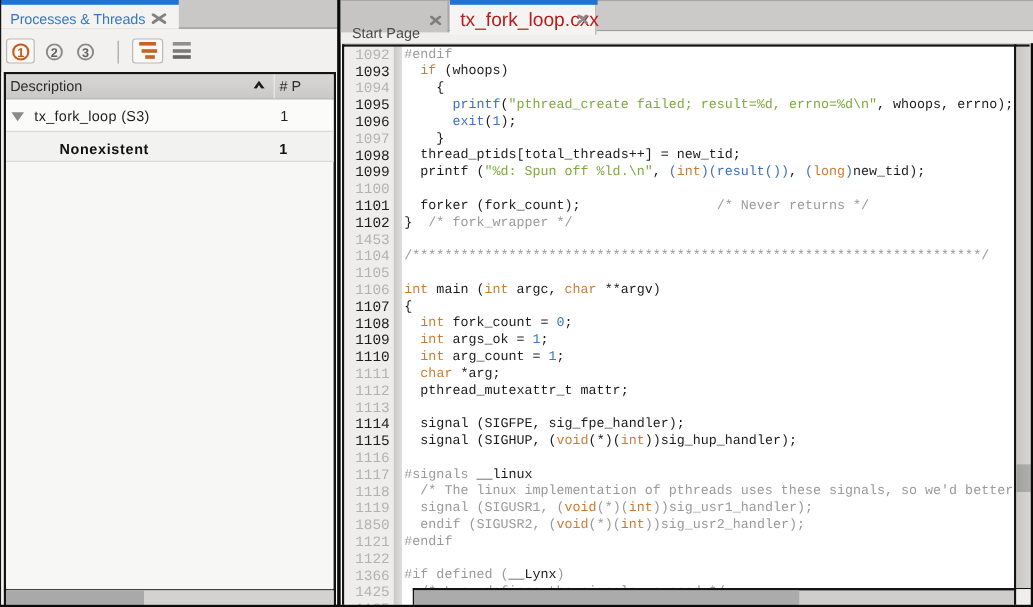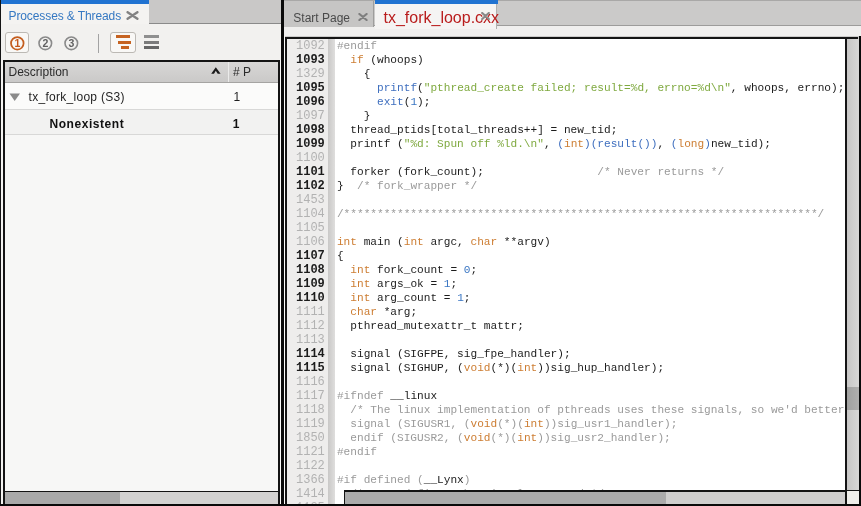--- a/index.html
+++ b/index.html
@@ -1,20 +1,20 @@
 <!DOCTYPE html>
 <html><head><meta charset="utf-8"><style>
 *{margin:0;padding:0;box-sizing:border-box}
 html,body{width:861px;height:506px;overflow:hidden;background:#cbcac9;font-family:"Liberation Sans",sans-serif}
 #root{position:relative;width:861px;height:438px;background:#cbcac9}
 .a{position:absolute}
 pre{font-family:"Liberation Mono",monospace;font-size:11.13px;line-height:14px;white-space:pre}
 .k{color:#cd7d32}.f{color:#3f6fbf}.s{color:#7fa93f}.n{color:#3a76c3}.c{color:#9a9a9a}.b{color:#1b1b1b;font-weight:normal}
 .code{color:#1c1c1c}
-.G{color:#b2b2b2}.B{color:#1b1b1b;font-weight:bold}
+.G{color:#b2b2b2}.B{color:#1b1b1b;font-weight:normal}
 </style></head>
 <body>
 <div id="root">
 
 <div class="a" style="left:0;top:0;width:282px;height:23.5px;background:#c9c8c7;border-bottom:1.2px solid #8a8a8a"></div>
 <div class="a" style="left:0;top:0;width:148.7px;height:24px;background:#f4f3f1"></div>
 <div class="a" style="left:0;top:0;width:148.7px;height:3.5px;background:#2173d1"></div>
 <div class="a" style="left:8.5px;top:8.6px;width:140px;height:14px;font-size:12px;color:#3578c2;letter-spacing:-0.1px">Processes &amp; Threads</div>
 <svg class="a" style="left:126px;top:10.8px" width="13" height="9" viewBox="0 0 13 9">
       <path d="M1.6 1.2 L11.4 7.8 M11.4 1.2 L1.6 7.8" stroke="#828282" stroke-width="2.4" stroke-linecap="round"></path>
@@ -70,41 +70,41 @@
 <div class="a" style="left:5.3px;top:492.1px;width:272.3px;height:11.9px;background:#d3d2d1"></div>
 <div class="a" style="left:5.3px;top:492.1px;width:114.7px;height:11.9px;background:#a9a9a9"></div>
 
 <div class="a" style="left:280.3px;top:60px;width:0.9px;height:444px;background:#fbfbfa"></div>
 <div class="a" style="left:281.2px;top:0;width:2.8px;height:506px;background:#0a0a0a"></div>
 <div class="a" style="left:284px;top:0;width:1.3px;height:506px;background:#fbfbfa"></div>
 
 <div class="a" style="left:284px;top:0;width:577px;height:26.3px;background:#cbcac9;border-top:1px solid #a9a8a7;border-bottom:1px solid #9d9c9b"></div>
 <div class="a" style="left:284px;top:26.3px;width:577px;height:10.1px;background:#f0efee"></div>
 <div class="a" style="left:284px;top:1px;width:89.7px;height:26px;background:#c6c5c4;border-right:1.3px solid #9e9d9c"></div>
-<div class="a" style="left:293.3px;top:11px;font-size:12px;color:#4a4a4a">Start Page</div>
+<div class="a" style="left:293.3px;top:21px;font-size:12px;color:#4a4a4a">Start Page</div>
 <svg class="a" style="left:358.3px;top:13.4px" width="10" height="8" viewBox="0 0 10 8">
       <path d="M1.4 1 L8.6 7 M8.6 1 L1.4 7" stroke="#7e7e7e" stroke-width="2.2" stroke-linecap="round"></path>
     </svg>
 <div class="a" style="left:375px;top:0;width:122.3px;height:28.5px;background:#f5f4f3;border-right:1.2px solid #b0b0af"></div>
 <div class="a" style="left:375px;top:0;width:122.8px;height:3.7px;background:#2173d1"></div>
 <div class="a" style="left:383.5px;top:8.9px;font-size:16px;color:#b91c1c">tx_fork_loop.cxx</div>
 <svg class="a" style="left:480.6px;top:12.2px" width="9" height="8" viewBox="0 0 9 8">
       <path d="M1.2 1 L7.8 7 M7.8 1 L1.2 7" stroke="#898989" stroke-width="2.2" stroke-linecap="round"></path>
     </svg>
 
 <div class="a" style="left:285.3px;top:36.6px;width:573.2px;height:467.2px;background:#ffffff"></div>
 <div class="a" style="left:285.3px;top:36.7px;width:573.2px;height:2px;background:#141414"></div>
 <div class="a" style="left:285.3px;top:36.7px;width:1.6px;height:467.1px;background:#141414"></div>
 
 <div class="a" style="left:286.8px;top:38.6px;width:41px;height:465.2px;background:#eeedec"></div>
 <div class="a" style="left:327.8px;top:38.6px;width:7.4px;height:465.2px;background:linear-gradient(to right,#c9c8c7,#dfdedd)"></div>
 
 <pre class="a" style="left:287px;top:39.2px;width:37.8px;text-align:right;font-size:12px"><span class="G">1092</span>
 <span class="B">1093</span>
-<span class="G">1329</span>
+<span class="G">1094</span>
 <span class="B">1095</span>
 <span class="B">1096</span>
 <span class="G">1097</span>
 <span class="B">1098</span>
 <span class="B">1099</span>
 <span class="G">1100</span>
 <span class="B">1101</span>
 <span class="B">1102</span>
 <span class="G">1453</span>
 <span class="G">1104</span>
@@ -120,21 +120,21 @@
 <span class="B">1114</span>
 <span class="B">1115</span>
 <span class="G">1116</span>
 <span class="G">1117</span>
 <span class="G">1118</span>
 <span class="G">1119</span>
 <span class="G">1850</span>
 <span class="G">1121</span>
 <span class="G">1122</span>
 <span class="G">1366</span>
-<span class="G">1414</span>
+<span class="G">1425</span>
 <span class="G">1125</span></pre>
 
 <div class="a" style="left:335.2px;top:38.6px;width:509.8px;height:465.2px;overflow:hidden;background:#fff">
 <pre class="code" style="position:absolute;left:1.75px;top:0.7px"><span class="c">#endif</span>
   <span class="k">if</span> (whoops)
     {
       <span class="f">printf</span>(<span class="s">"pthread_create failed; result=%d, errno=%d\n"</span>, whoops, errno);
       <span class="f">exit</span>(<span class="n">1</span>);
     }
   thread_ptids[total_threads++] = new_tid;
@@ -149,21 +149,21 @@
 {
   <span class="k">int</span> fork_count = <span class="n">0</span>;
   <span class="k">int</span> args_ok = <span class="n">1</span>;
   <span class="k">int</span> arg_count = <span class="n">1</span>;
   <span class="k">char</span> *arg;
   pthread_mutexattr_t mattr;
 
   signal (SIGFPE, sig_fpe_handler);
   signal (SIGHUP, (<span class="k">void</span>(*)(<span class="k">int</span>))sig_hup_handler);
 
-<span class="c">#ifndef </span><span class="b">__linux</span>
+<span class="c">#signals </span><span class="b">__linux</span>
 <span class="c">  /* The linux implementation of pthreads uses these signals, so we'd better</span>
 <span class="c">  signal (SIGUSR1, (</span><span class="k">void</span><span class="c">(*)(</span><span class="k">int</span><span class="c">))sig_usr1_handler);</span>
 <span class="c">  endif (SIGUSR2, (</span><span class="k">void</span><span class="c">(*)(</span><span class="k">int</span><span class="c">))sig_usr2_handler);</span>
 <span class="c">#endif</span>
 
 <span class="c">#if defined (</span><span class="b">__Lynx</span><span class="c">)</span>
 <span class="c">  /* Lynx defines the signals we need */</span></pre>
 </div>
 
 <div class="a" style="left:845px;top:36.7px;width:2px;height:467.1px;background:#141414"></div>

